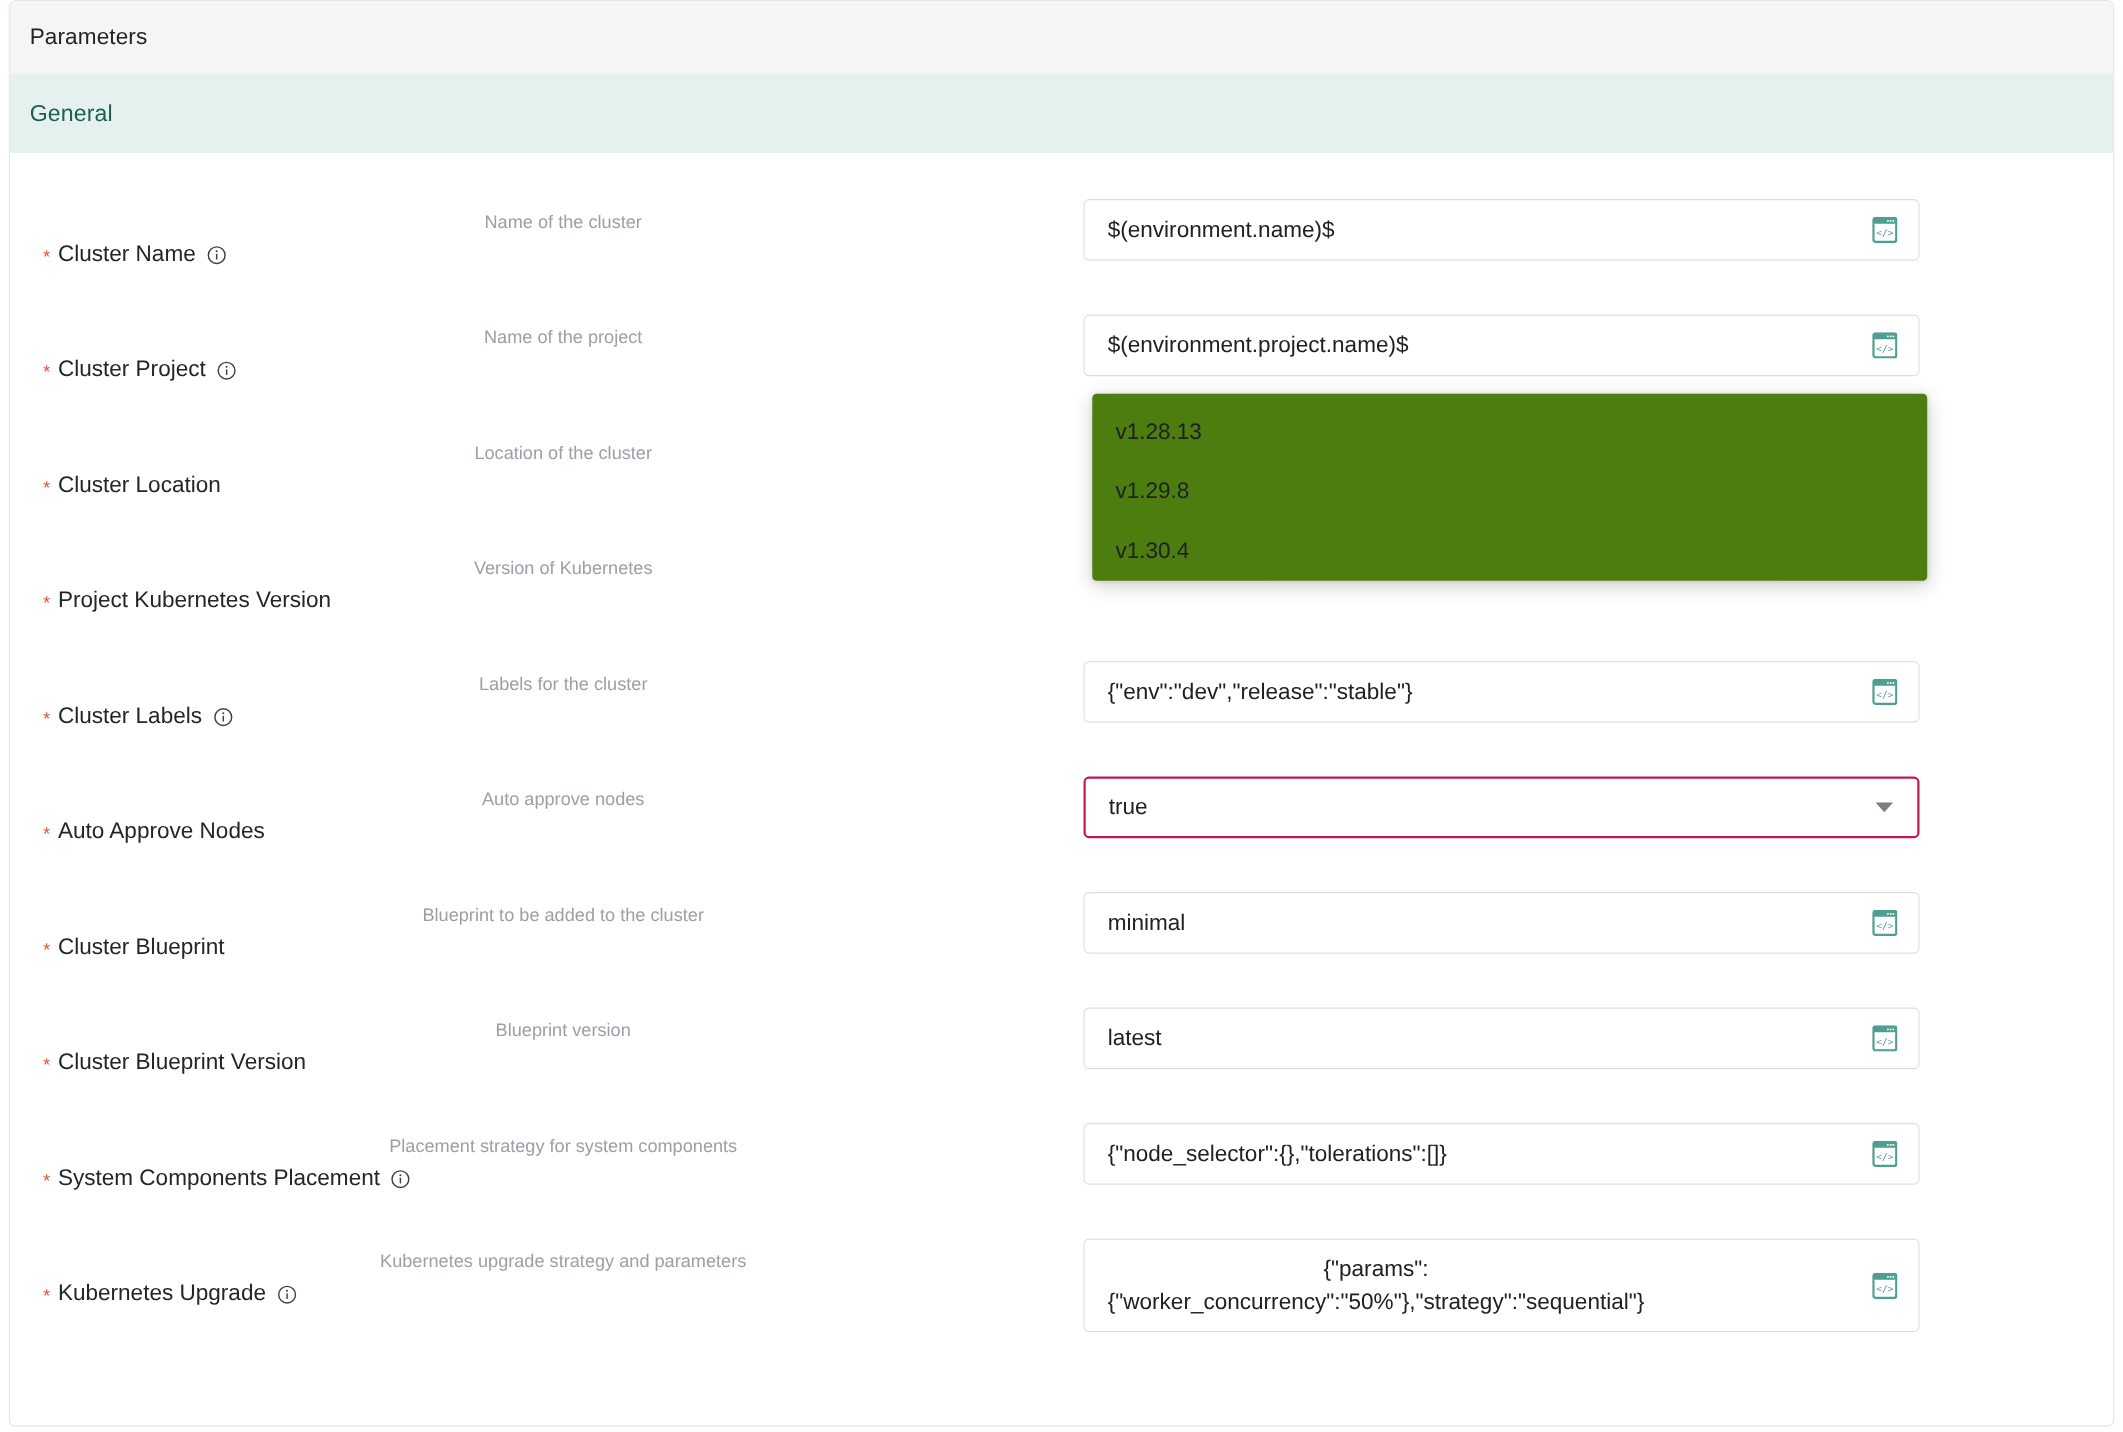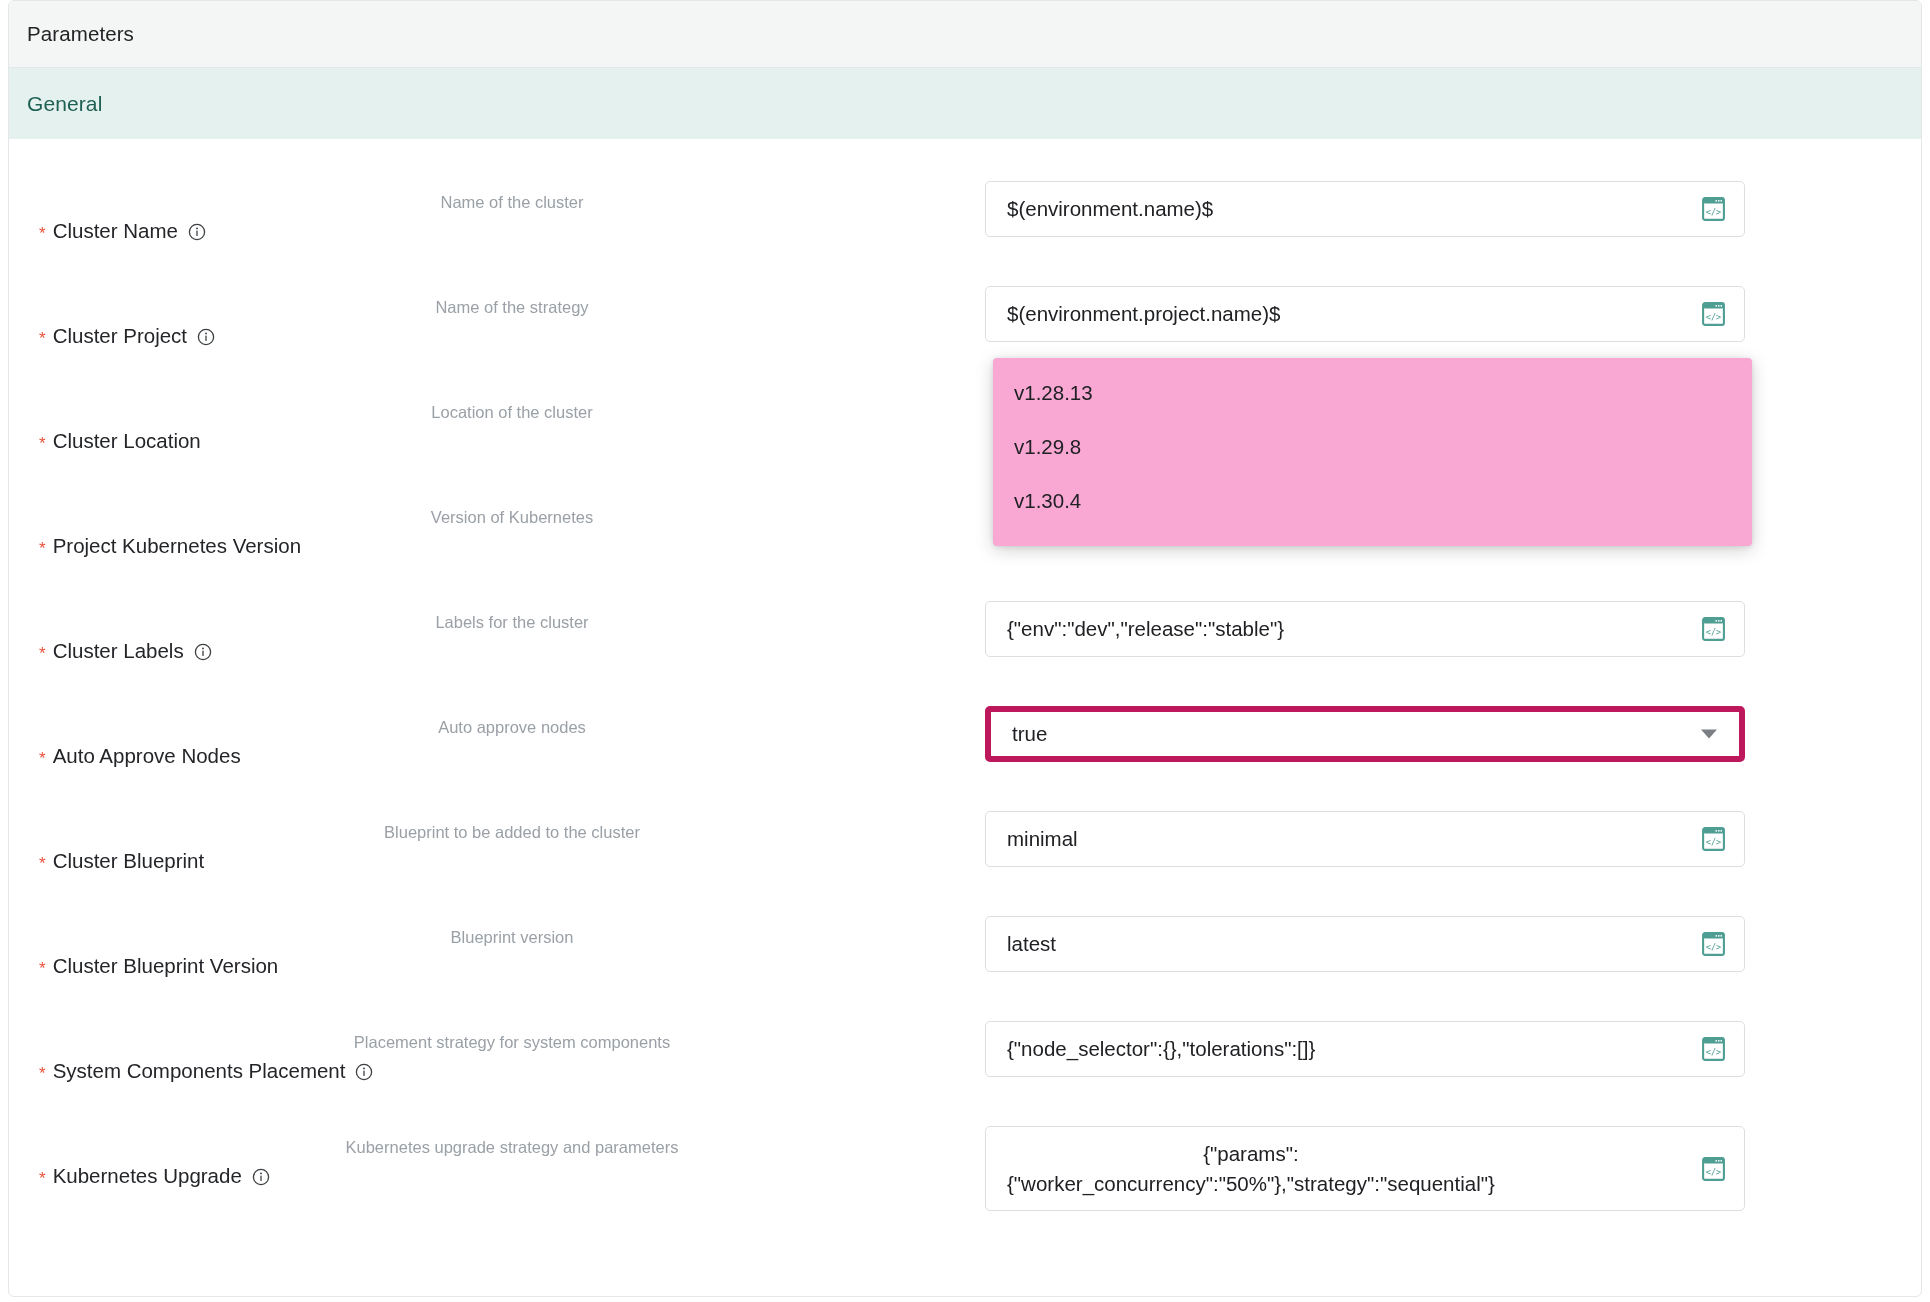--- a/index.html
+++ b/index.html
@@ -143,21 +143,21 @@
     transform: translateY(-50%);
     width: 23px; height: 24px;
     display: block;
   }
 
   .select-box {
     position: relative;
     width: 760px;
     height: 56px;
     background: #ffffff;
-    border: 6px solid #be185d;
+    border: 2px solid #be185d;
     border-radius: 5px;
     display: flex;
     align-items: center;
     padding: 0 55px 0 21px;
   }
   .select-value {
     font-size: 20.5px;
     color: #202124;
   }
   .caret-down {
@@ -170,24 +170,24 @@
     border-right: 8px solid transparent;
     border-top: 9px solid #7b7f83;
   }
 
   
   .dropdown-panel {
     position: absolute;
     left: 984px;
     top: 357px;
     width: 759px;
-    background: #f9a8d4;
+    background: #4d7c0f;
     border-radius: 4px;
     box-shadow: 0 4px 18px rgba(0,0,0,0.18), 0 1px 5px rgba(0,0,0,0.10);
-    padding: 8px 0 18px 0;
+    padding: 8px 0 0 0;
     z-index: 50;
   }
   .dropdown-option {
     height: 54px;
     display: flex;
     align-items: center;
     padding-left: 21px;
     font-size: 20.5px;
     color: #202124;
     cursor: pointer;
@@ -237,21 +237,21 @@
         <rect x="18.5" y="3.1" width="1.5" height="1.5" fill="#ffffff"></rect>
         <text x="11.5" y="17.6" font-family="DejaVu Sans Mono, monospace" font-size="8.6" fill="#4f9e93" text-anchor="middle">&lt;/&gt;</text>
       </svg>
     </span>
   </div>
 </div>
   </div>
 
   <div class="field-row">
     <div class="field-labels">
-      <div class="field-desc">Name of the strategy</div>
+      <div class="field-desc">Name of the project</div>
       <div class="field-title-line">
         <span class="req-star">*</span>
         <span class="field-title">Cluster Project</span>
         <span class="info-icon">
           <svg width="18" height="18" viewBox="0 0 18 18" fill="none">
             <circle cx="9" cy="9" r="7.6" stroke="#3c4043" stroke-width="1.3"></circle>
             <circle cx="9" cy="5.4" r="0.95" fill="#3c4043"></circle>
             <rect x="8.35" y="7.6" width="1.3" height="5.4" rx="0.5" fill="#3c4043"></rect>
           </svg>
         </span>

